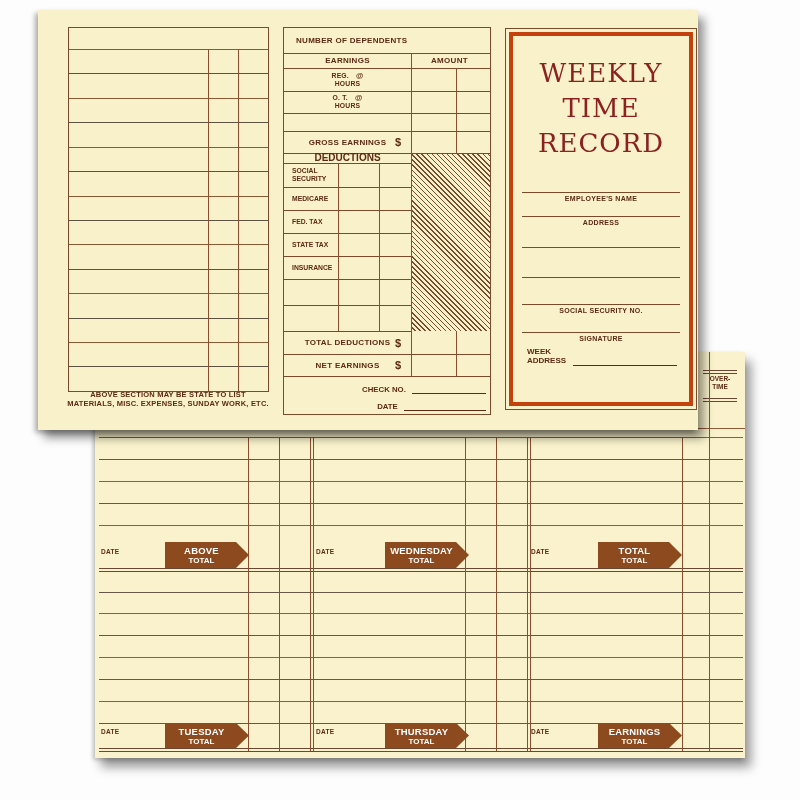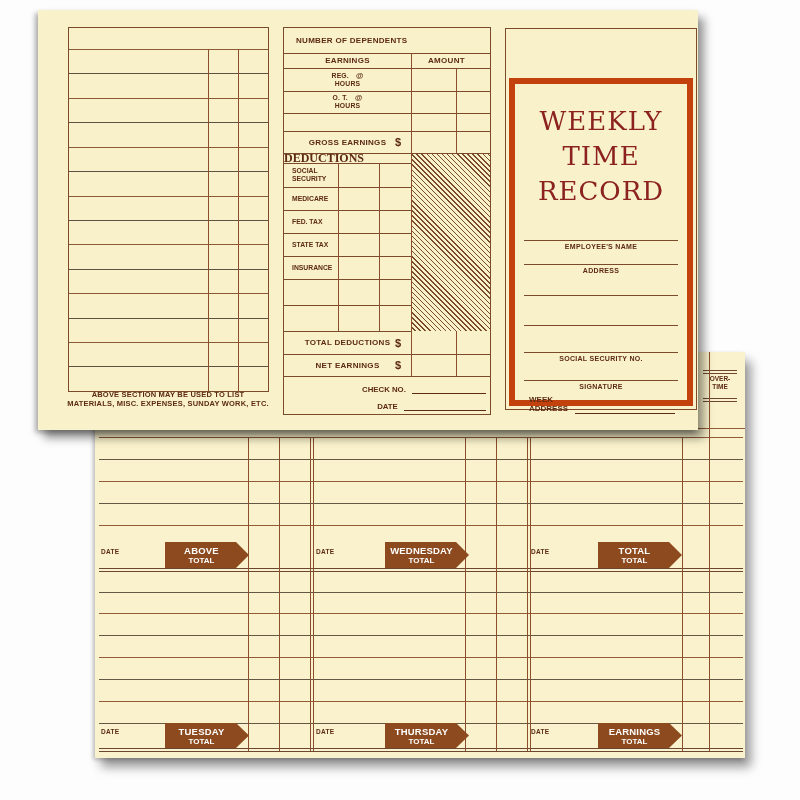--- a/index.html
+++ b/index.html
@@ -30,34 +30,34 @@
   #mid-panel{position:absolute;left:245px;top:17px;width:206px;height:386px;
     border:1px solid #7b4a2a;font-weight:bold;}
   .mrow{position:absolute;left:0;right:0;border-bottom:1px solid #7b4a2a;}
   .mcell-l{position:absolute;left:0;width:127px;height:100%;display:flex;
     align-items:center;justify-content:center;text-align:center;}
   .lab8{font-size:8px;letter-spacing:.3px;}
   .lab7{font-size:6.8px;letter-spacing:.2px;line-height:8px;}
   .dollar{position:absolute;left:111px;font-size:11px;top:50%;transform:translateY(-50%);}
   .atsign{margin-left:7px;font-size:7.5px;}
   #ded-band{position:absolute;left:0;top:125px;width:127px;height:10px;
-    border-bottom:1px solid #7b4a2a;text-align:left;font-size:12px;line-height:10px;font-family:Liberation Serif, serif;}
+    border-bottom:1px solid #7b4a2a;text-align:center;font-size:10px;line-height:10px;}
   #hatch{position:absolute;left:127px;top:125px;width:79px;height:178px;
     background:repeating-linear-gradient(45deg,rgba(123,74,42,0) 0 2.6px,#7b4a2a 2.6px 3.6px);}
   .ded-row{position:absolute;left:0;width:127px;border-bottom:1px solid #7b4a2a;
     display:flex;align-items:center;}
   .ded-row span{display:block;width:52px;padding-left:8px;font-size:6.8px;line-height:7.6px;}
   #check-box{position:absolute;left:0;right:0;top:348px;bottom:0;font-size:7.8px;}
   .cb-line{position:absolute;left:0;right:4px;text-align:right;}
   .u-line{display:inline-block;border-bottom:1px solid #5d2a14;height:8px;vertical-align:bottom;margin-left:4px;}
 
   
   #right-panel{position:absolute;left:467px;top:18px;width:190px;height:380px;
     border:1px solid #7b4a2a;}
-  #right-inner{position:absolute;inset:3px;border:6px solid #c2410c;margin-top:46px;}
+  #right-inner{position:absolute;inset:3px;border:4px solid #c2410c;}
   #rp-title{margin-top:20px;text-align:center;font-family:"DejaVu Serif",serif;
     font-size:26px;line-height:35px;letter-spacing:1px;color:#8b2220;}
   .rp-rule{position:absolute;left:9px;right:9px;height:1px;background:#7b4a2a;}
   .rp-lab{position:absolute;left:0;right:0;text-align:center;font-size:7px;
     font-weight:bold;letter-spacing:.3px;}
   #week-ending{position:absolute;left:14px;top:311px;font-size:8px;font-weight:bold;line-height:9px;}
   #we-rule{position:absolute;left:60px;right:12px;top:329px;height:1px;background:#5d2a14;}
 
   
   .date-lab{position:absolute;font-size:6.5px;font-weight:bold;letter-spacing:.3px;}
@@ -161,31 +161,31 @@
     <div class="lt-row"></div>
     <div class="lt-row"></div>
     <div class="lt-row"></div>
     <div class="lt-row"></div>
     <div class="lt-row"></div>
     <div class="lt-row"></div>
     <div class="vline" id="lt-v1"></div>
     <div class="vline" id="lt-v2"></div>
   </div>
   <div id="left-note">
-    <div>ABOVE SECTION MAY BE USED TO LIST</div>
+    <div>ABOVE SECTION MAY BE STATE TO LIST</div>
     <div>MATERIALS, MISC. EXPENSES, SUNDAY WORK, ETC.</div>
   </div>
 
   <div id="mid-panel">
     <div class="mrow" style="top:0;height:25px">
       <span class="lab8" style="position:absolute;left:12px;top:8px">NUMBER OF DEPENDENTS</span>
     </div>
     <div class="mrow" style="top:25px;height:15px">
       <span class="lab8" style="position:absolute;left:0;width:127px;text-align:center;top:3px">EARNINGS</span>
-      <span class="lab8" style="position:absolute;left:144px;width:79px;top:3px">AMOUNT</span>
+      <span class="lab8" style="position:absolute;left:126px;width:79px;text-align:center;top:3px">AMOUNT</span>
     </div>
     <div class="mrow" style="top:40px;height:23px">
       <div class="mcell-l">
           <div class="lab7">
         <span>REG.</span><span class="atsign">@</span>
         <div>HOURS</div>
       </div>
         </div>
     </div>
     <div class="mrow" style="top:63px;height:22px">

